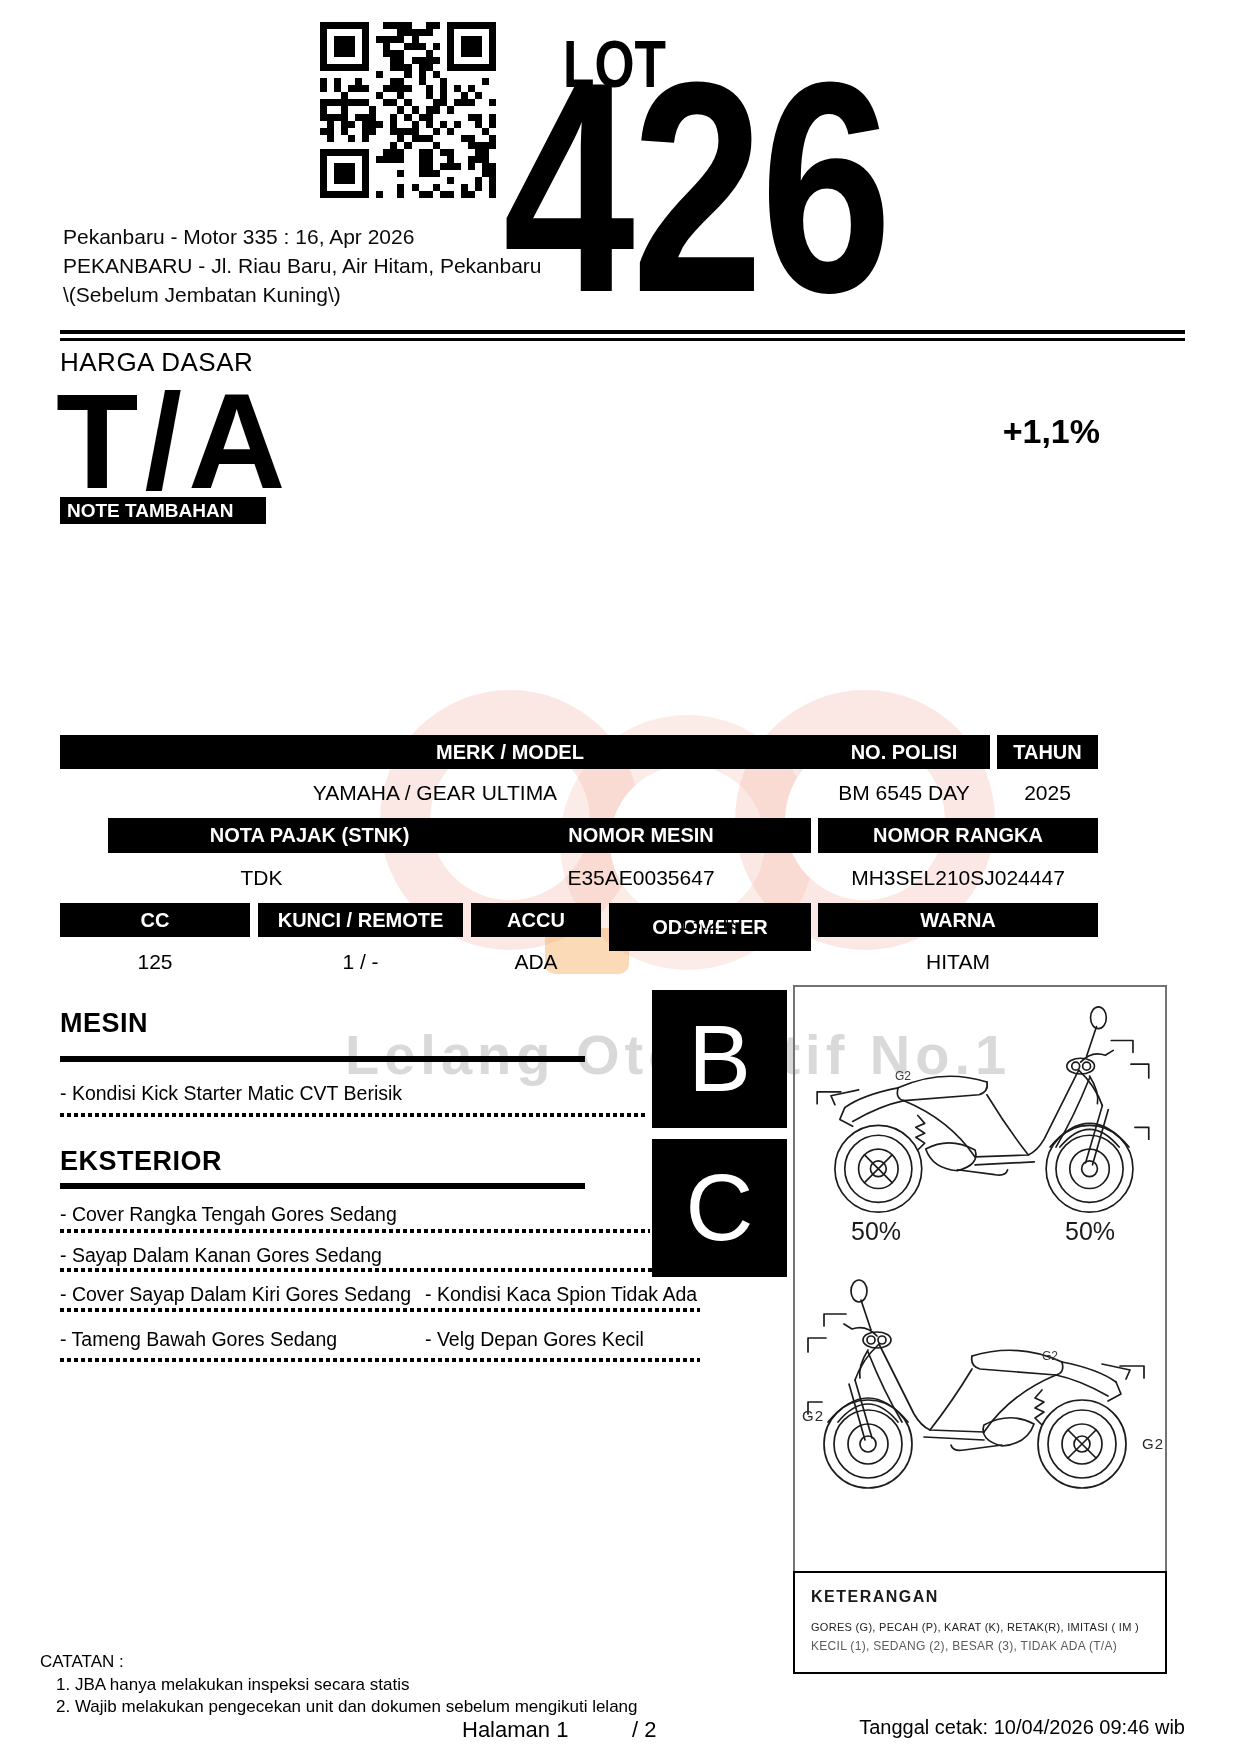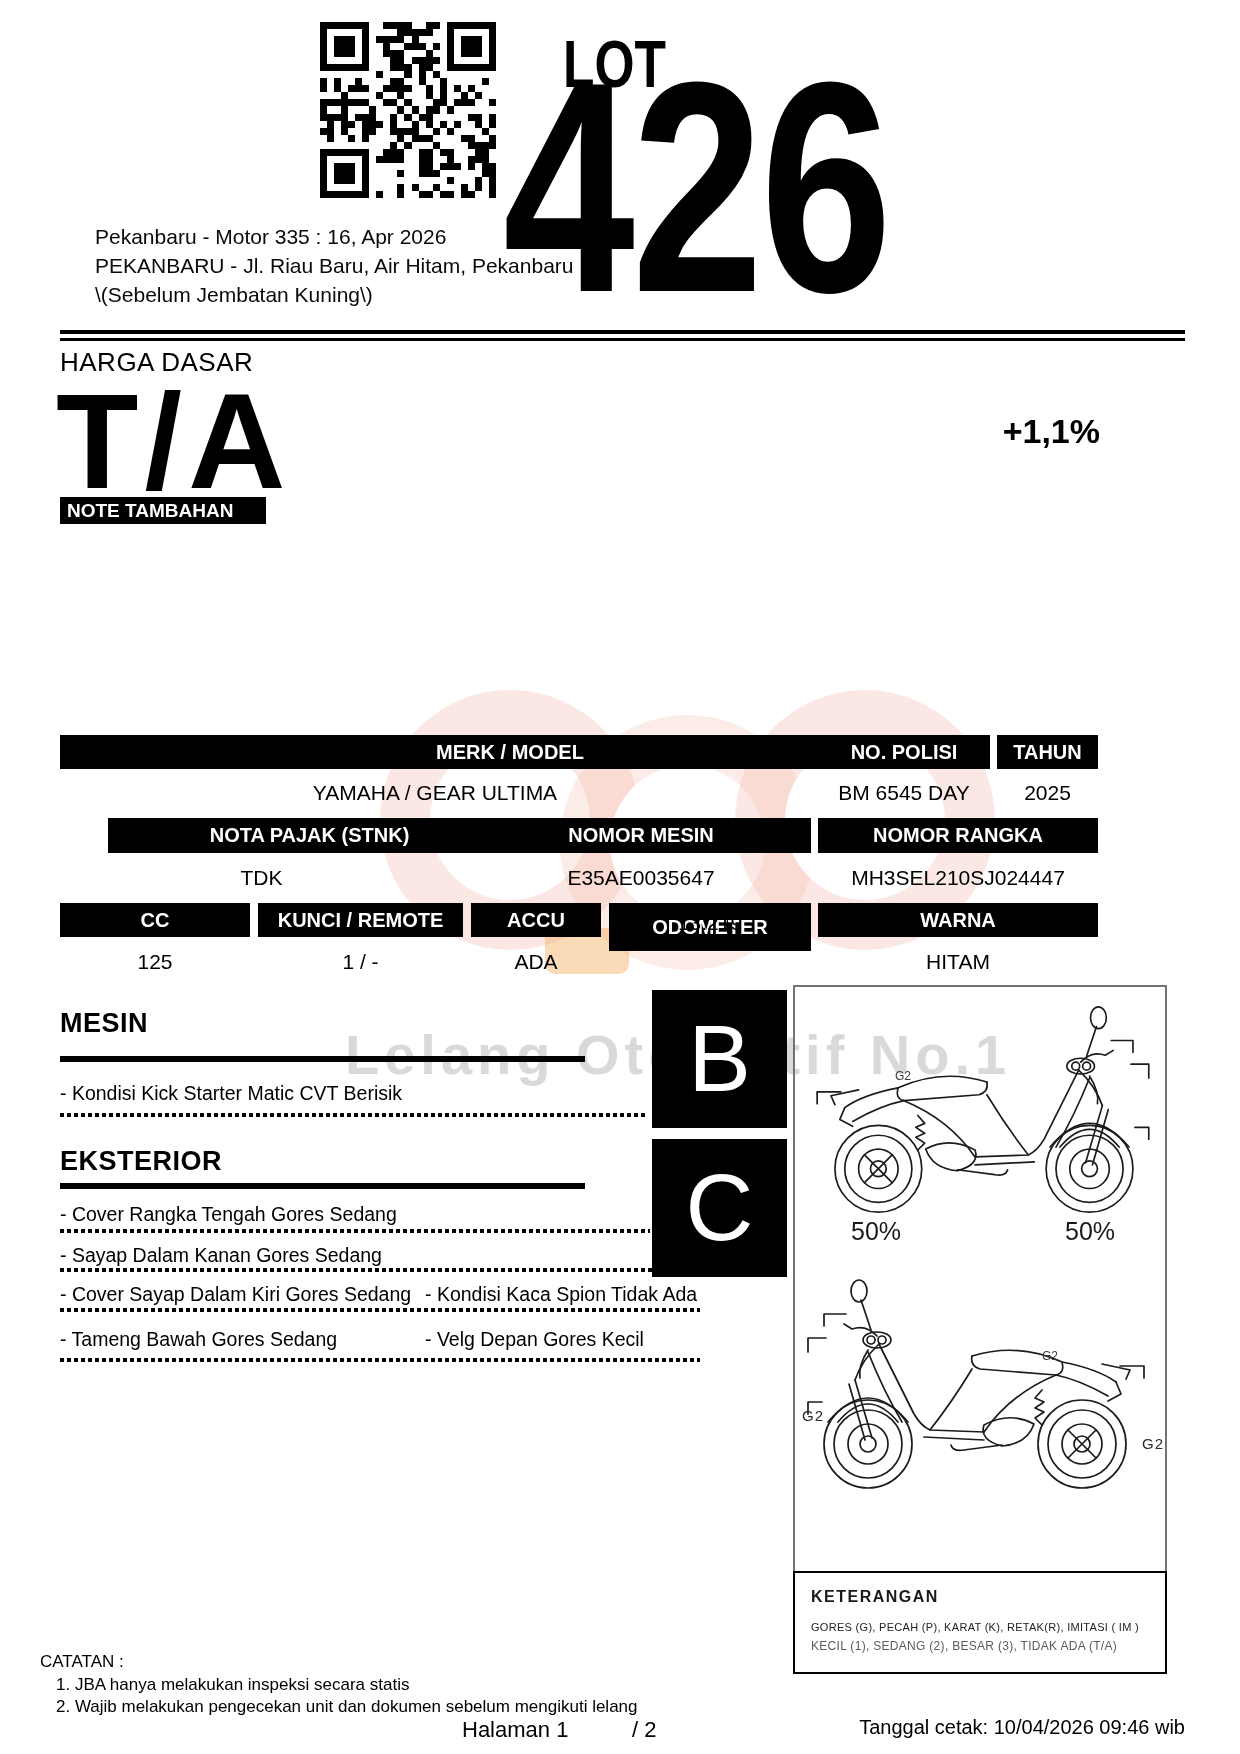--- a/index.html
+++ b/index.html
@@ -7,21 +7,21 @@
   body { font-family:"Liberation Sans", sans-serif; color:#000; }
   #page { position:relative; width:1240px; height:1754px; background:#fff; overflow:hidden; margin:0 auto; }
   .abs { position:absolute; }
 
   
   .wm-ring { position:absolute; border-radius:50%; }
   .wm-text { position:absolute; font-weight:700; font-size:56px; letter-spacing:5px;
              color:#b5b5b5; opacity:.5; white-space:nowrap; }
 
   
-  .addr { font-size:21px; line-height:29px; color:#0a0a0a; white-space:nowrap;margin-left:32px; }
+  .addr { font-size:21px; line-height:29px; color:#0a0a0a; white-space:nowrap; }
   .lot-label { font-size:66px; font-weight:700; transform:scaleX(.78); transform-origin:left top; line-height:1; }
   .lot-number { font-size:300px; font-weight:700; transform:scaleX(.79); transform-origin:left top; line-height:1; letter-spacing:-4px; }
   .dbl-rule { height:11px; border-top:4px solid #000; border-bottom:3px solid #000; }
   .harga-label { font-size:26px; letter-spacing:.5px; }
   .harga-value { font-size:135px; font-weight:700; line-height:1; letter-spacing:6px; }
   .increment { font-size:34px; font-weight:700; text-align:right; }
 
   
   .note-tab { background:#000; color:#fff; font-weight:700; font-size:19px;
               display:flex; align-items:center; padding-left:7px; }

